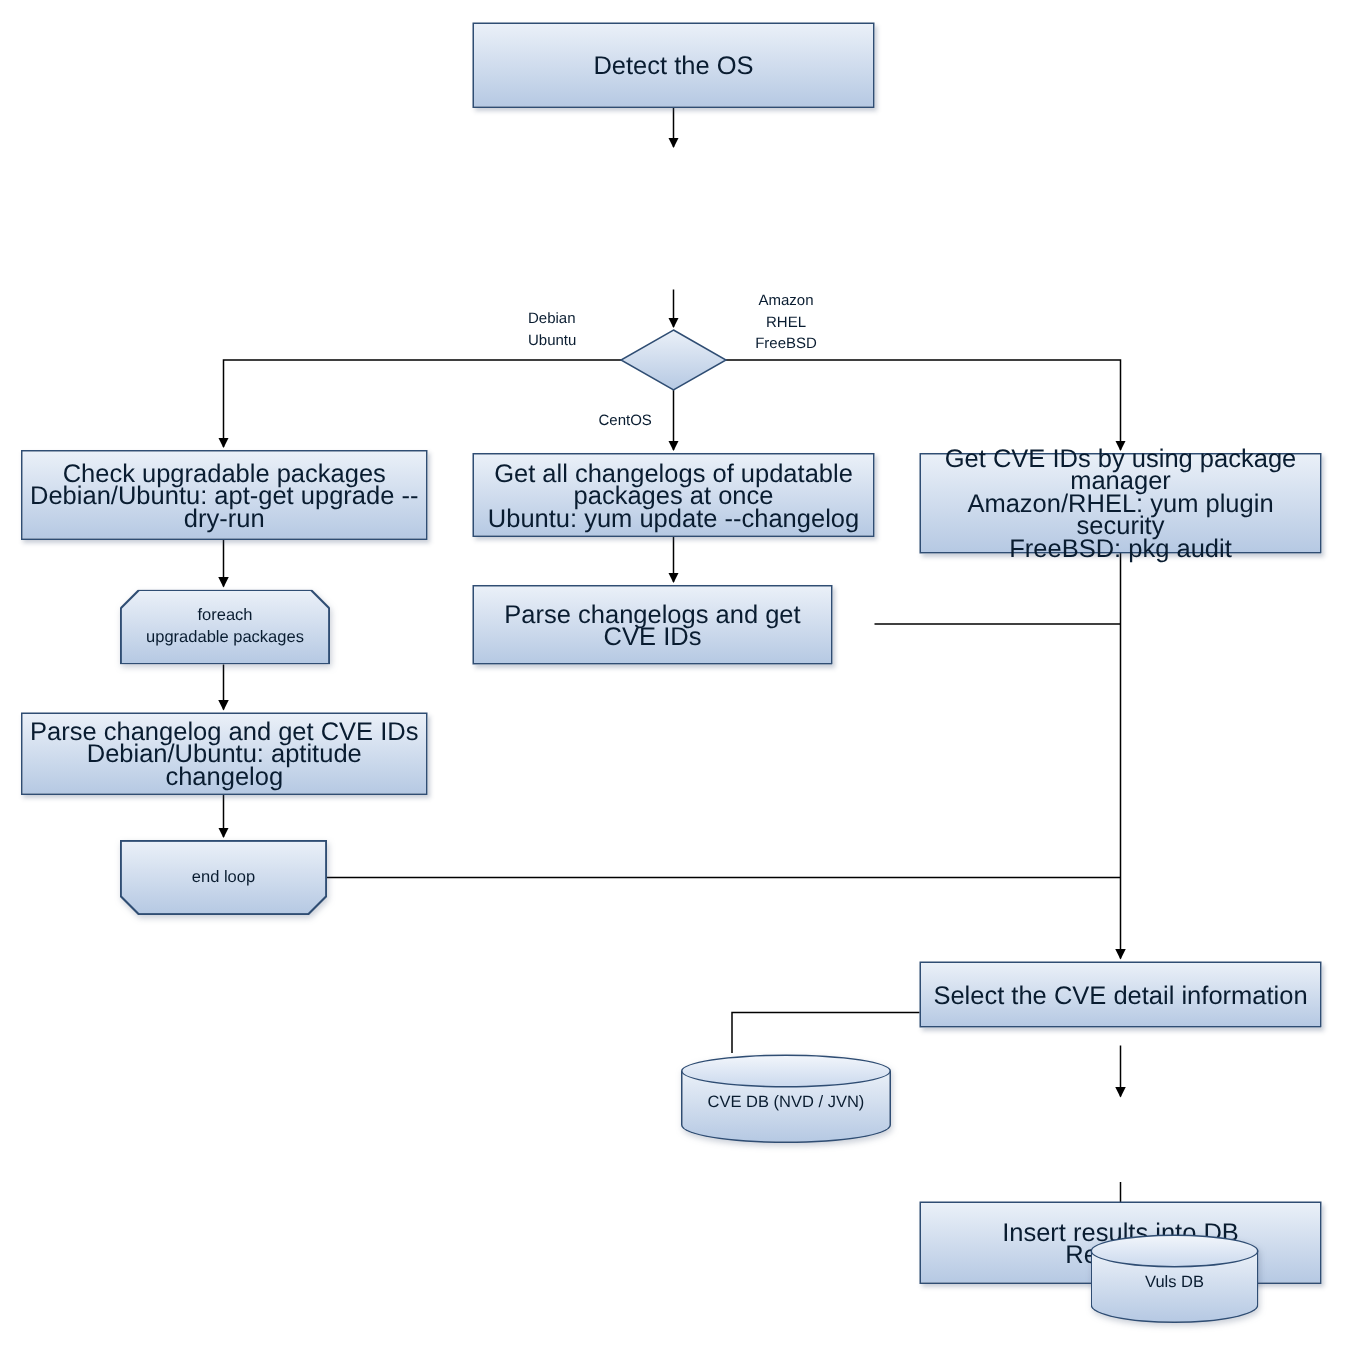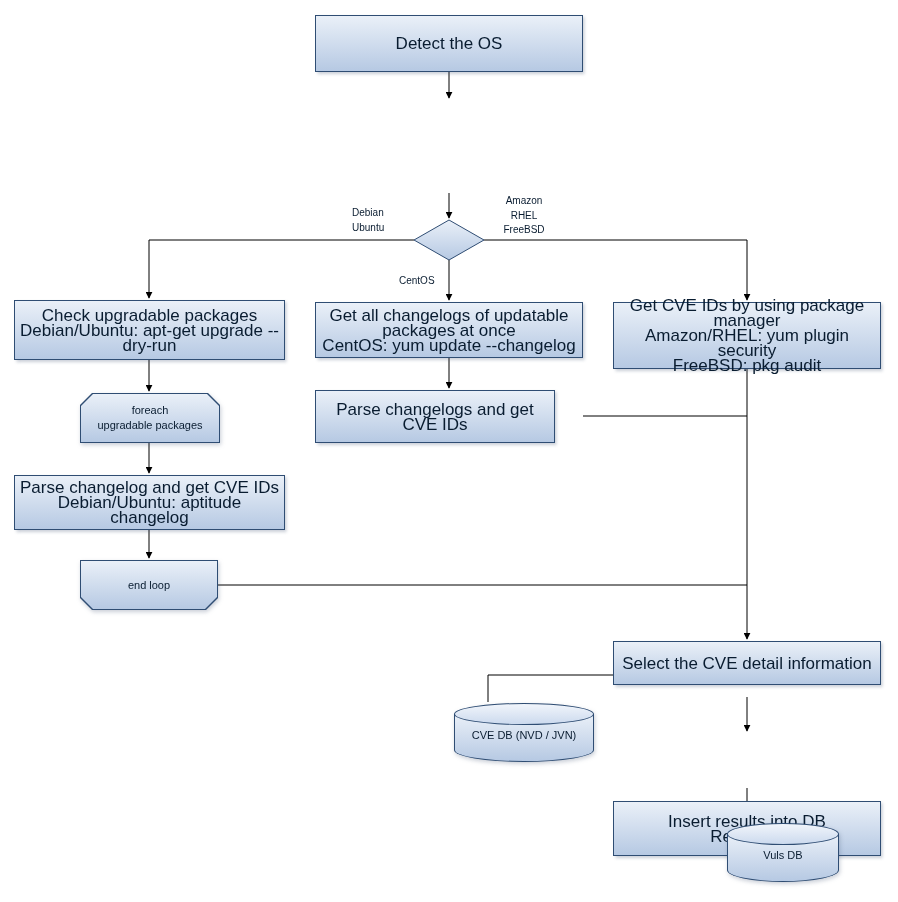--- a/index.html
+++ b/index.html
@@ -104,21 +104,21 @@
   </div>
 
 
   <div class="node" style="left:14px; top:300px; width:271px; height:60px;">
     <span class="label">Check upgradable packages
 Debian/Ubuntu: apt-get upgrade --dry-run</span>
   </div>
 
   <div class="node" style="left:315px; top:302px; width:268px; height:56px;">
     <span class="label">Get all changelogs of updatable packages at once
-CentOS: yum update --changelog</span>
+Ubuntu: yum update --changelog</span>
   </div>
 
   <div class="node" style="left:613px; top:302px; width:268px; height:67px;">
     <span class="label">Get CVE IDs by using package manager
 Amazon/RHEL: yum plugin security
 FreeBSD: pkg audit</span>
   </div>
 
   <div class="loop top" style="left:80px; top:393px; width:140px; height:50px;">
     <div class="shape-outer"></div>

